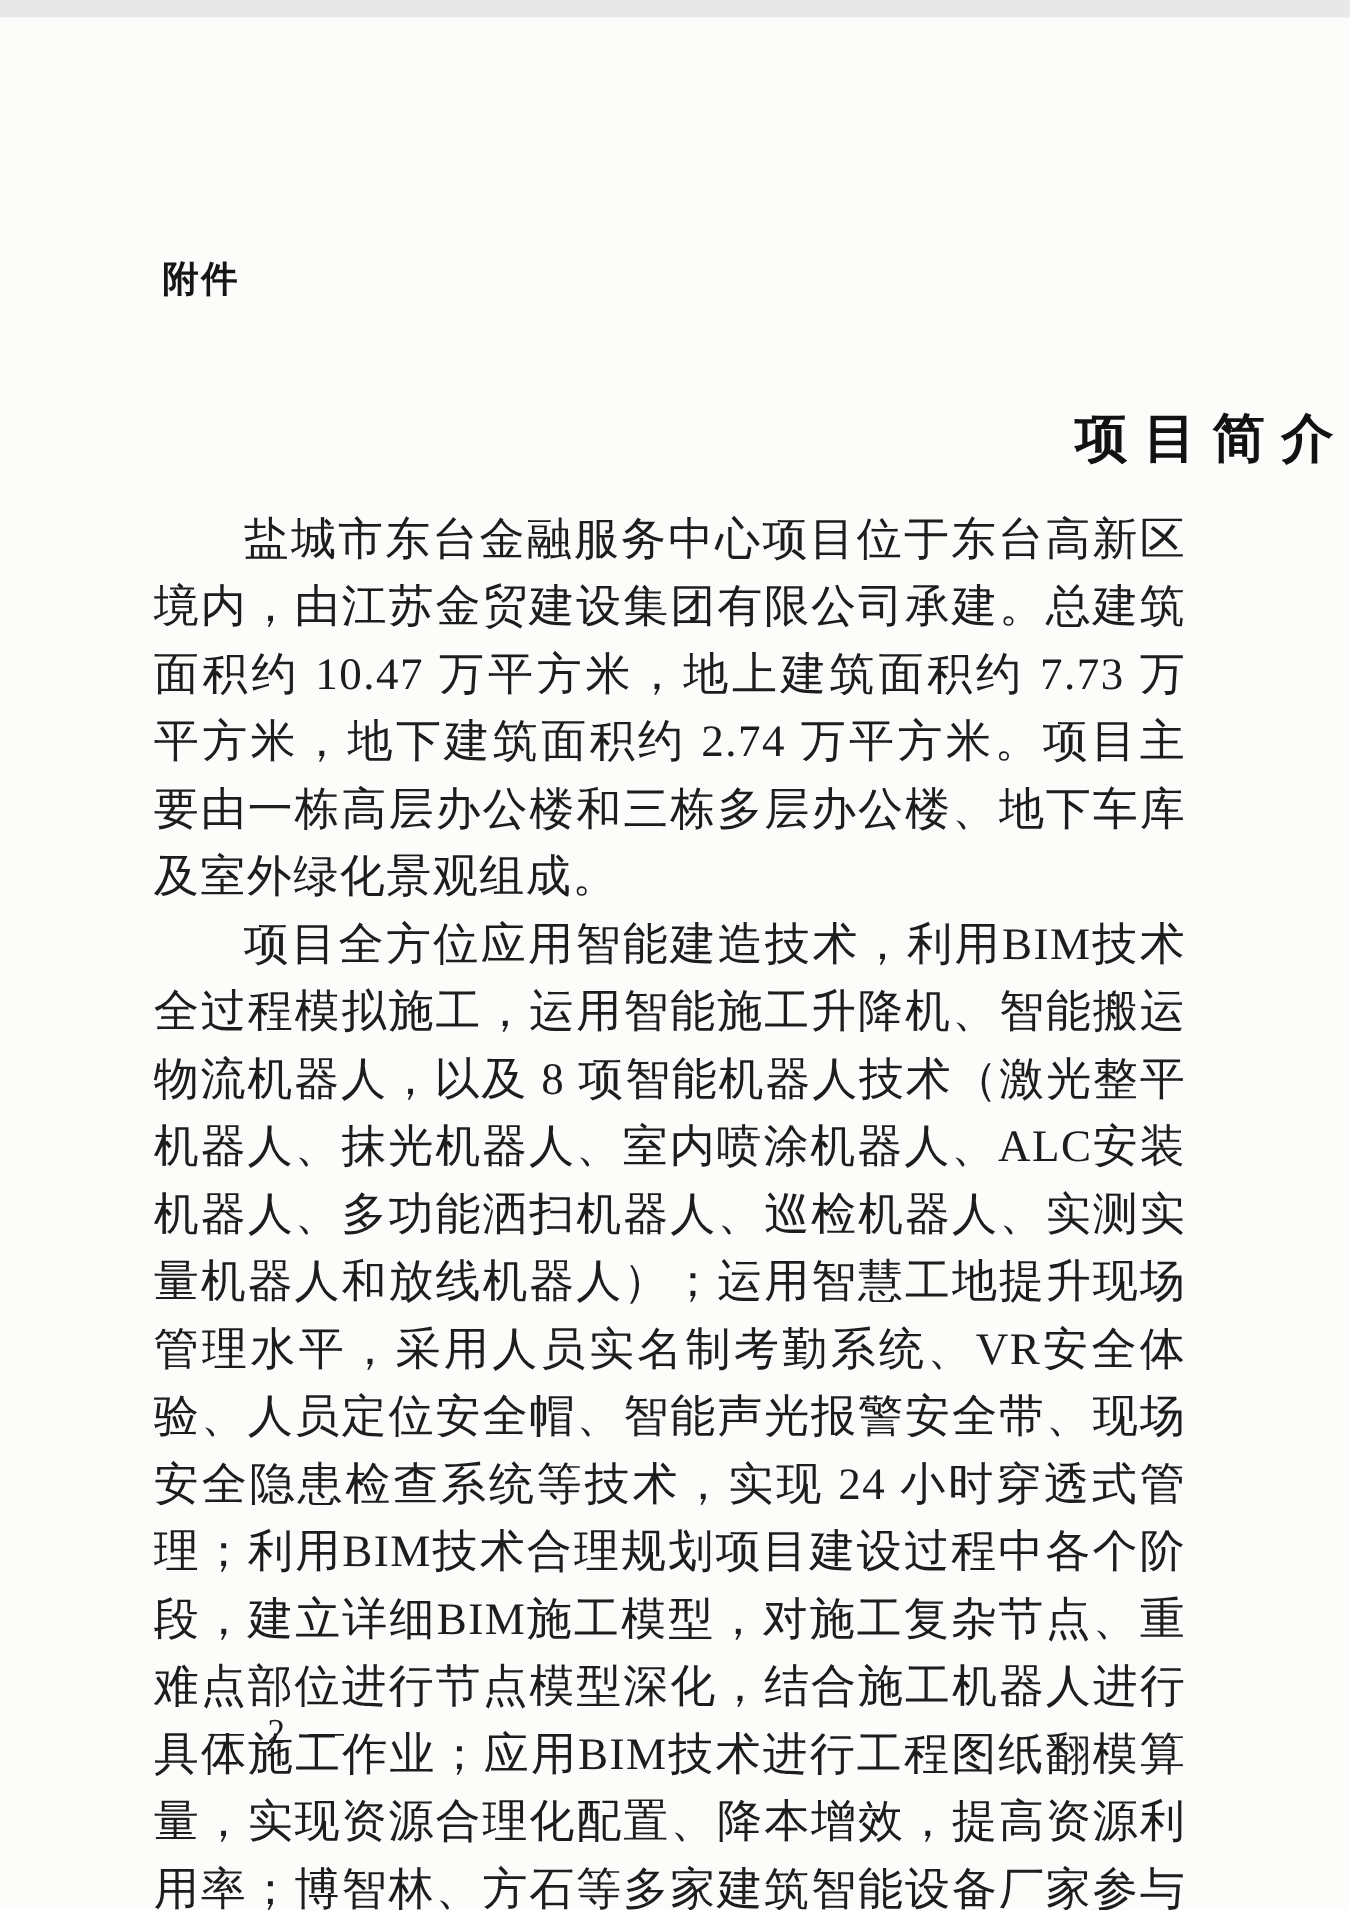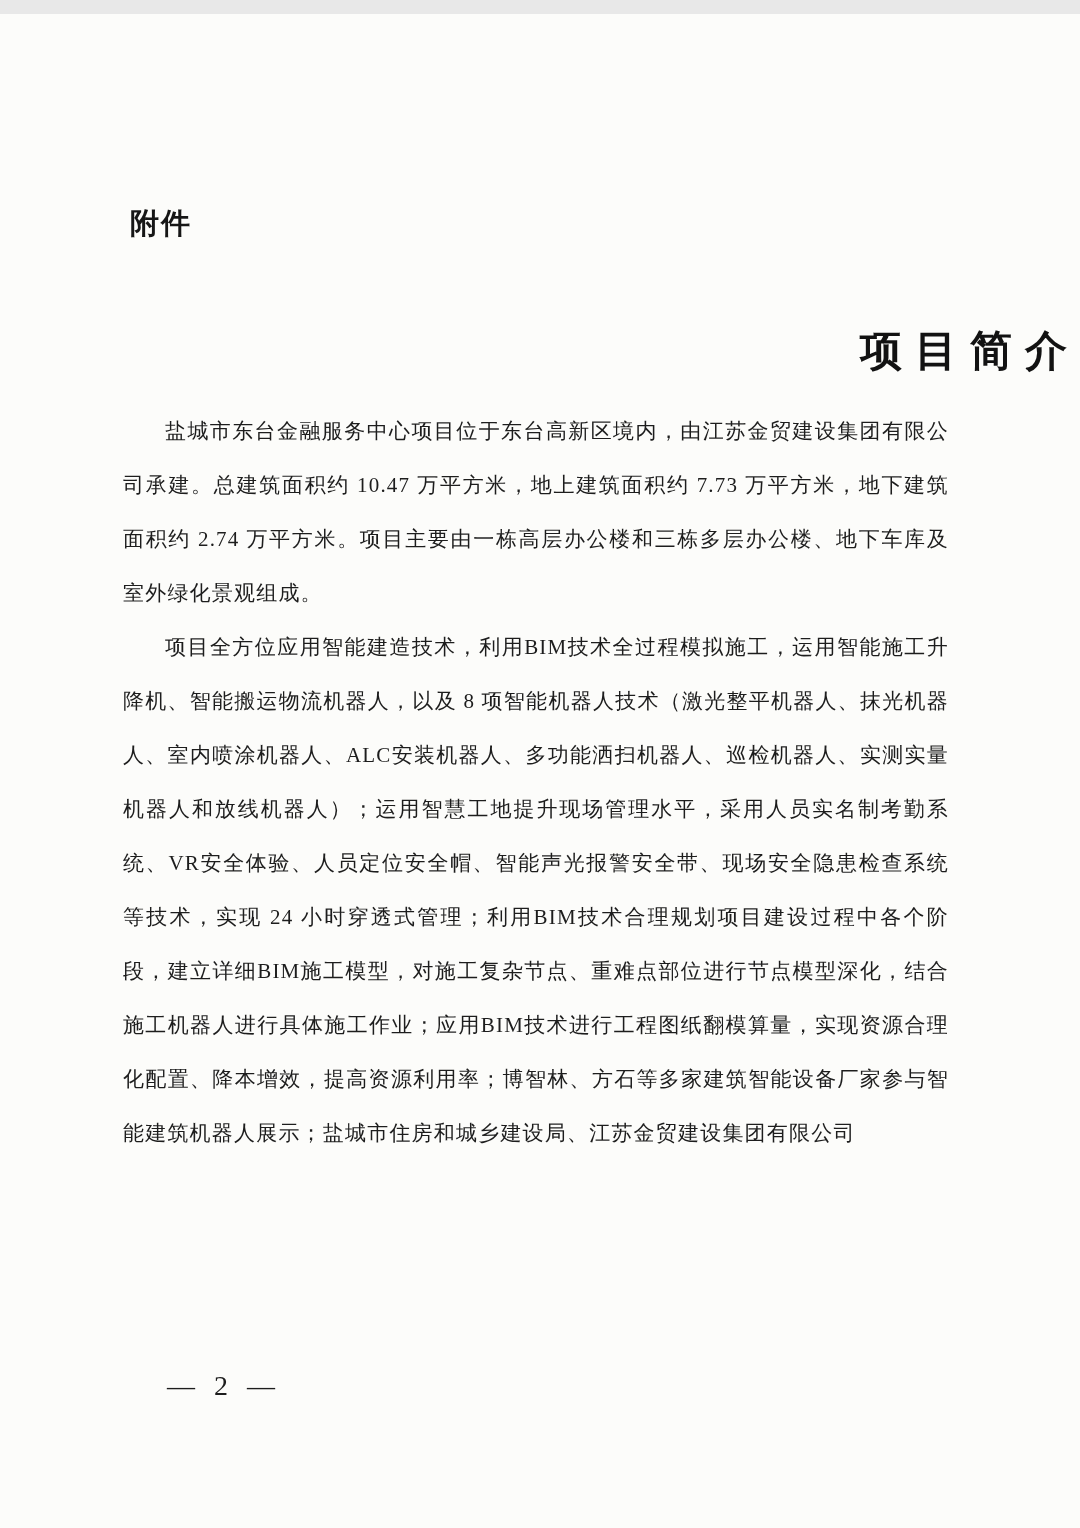--- a/index.html
+++ b/index.html
@@ -40,21 +40,21 @@
     color: #121212;
   }
   .body-block {
     position: absolute;
     left: 123px;
     top: 390px;
     width: 826px;
   }
   .body-para {
     margin: 0;
-    font-size: 21px;
+    font-size: 36px;
     line-height: 54px;
     letter-spacing: 1.2px;
     text-align: justify;
     text-justify: inter-character;
     text-indent: 2em;
     color: #1d1d1d;
   }
   .page-number {
     position: absolute;
     left: 167px;

